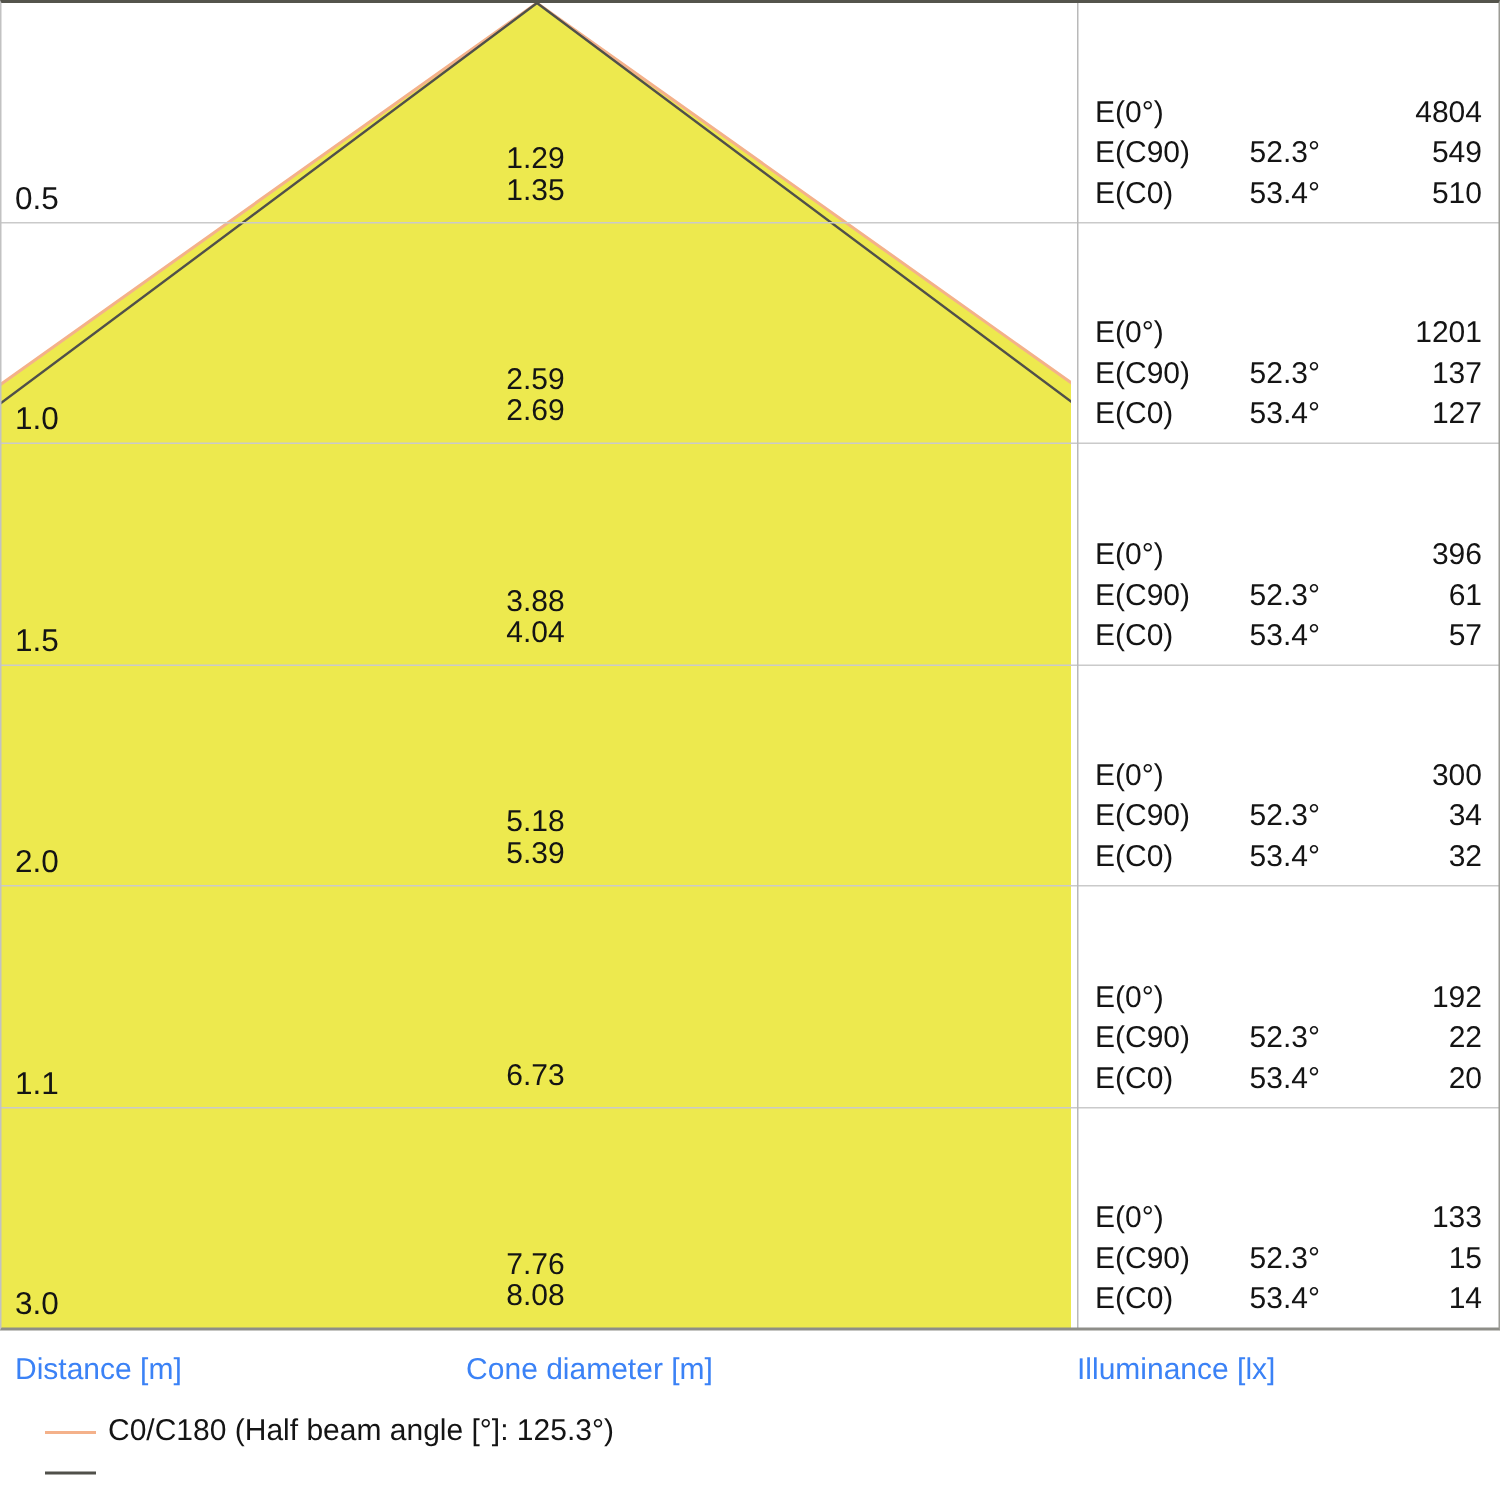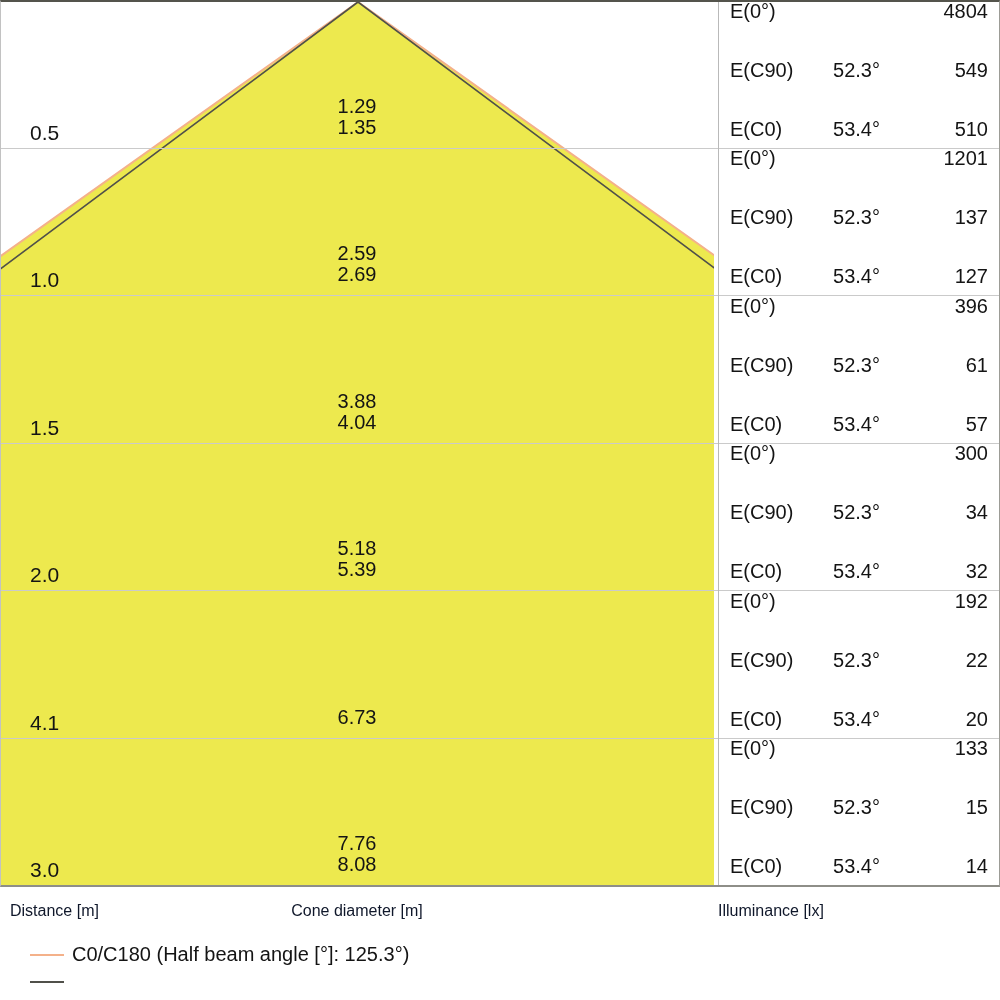--- a/index.html
+++ b/index.html
@@ -9,31 +9,31 @@
     font-family:"Liberation Sans", sans-serif;
     color:#141414;
   }
   .cone-svg { position:absolute; left:0; top:0; }
   .gl { position:absolute; left:0; width:1000px; height:1px; background:#cacaca; }
   .divider { position:absolute; left:718px; top:0; width:1px; height:886px; background:#b9b9b9; }
   .frame { position:absolute; left:0; top:0; width:1000px; height:887px; box-sizing:border-box;
            border-top:2px solid #54544c; border-bottom:2px solid #8e8e88;
            border-left:1px solid #c2c2c2; border-right:1px solid #9c9c96; pointer-events:none; }
   .row { position:absolute; left:0; width:1000px; height:147px; }
-  .dist { position:absolute; left:10px; bottom:3px; font-size:21px;margin-left:20px; }
+  .dist { position:absolute; left:10px; bottom:3px; font-size:21px; }
   .cones { position:absolute; left:0; width:714px; bottom:10px; text-align:center;
            font-size:20px; line-height:21px; }
   .etable { position:absolute; left:730px; width:258px; bottom:3px; font-size:20px; }
-  .eline { position:relative; height:27px;margin-top:32px; }
+  .eline { position:relative; height:27px; }
   .el { position:absolute; left:0; }
   .ea { position:absolute; right:108px; }
   .ev { position:absolute; right:0; }
-  .axis-label { position:absolute; top:902px; font-size:16px; color:#0f172a; }
+  .axis-label { position:absolute; top:902px; font-size:20px; color:#3b82f6; }
   .axis-dist { left:10px; }
-  .axis-cone { left:0; width:714px; text-align:center; }
+  .axis-cone { left:0; width:714px; text-align:center;padding-left:36px; }
   .axis-illum { left:718px; width:270px; text-align:left; }
   .legend-row { position:absolute; left:0; width:1000px; height:24px; font-size:20px; }
   .lg1 { top:943px; } .lg2 { top:970px; }
   .legend-line { position:absolute; left:30px; top:11px; width:34px; height:2px; }
   .legend-line.c0 { background:#f4b18a; }
   .legend-line.c90 { background:#50504a; }
   .legend-text { position:absolute; left:72px; top:0; }
 </style>
 </head>
 <body>
@@ -142,21 +142,21 @@
       </div>
       <div class="eline">
         <span class="el">E(C0)</span>
         <span class="ea">53.4°</span>
         <span class="ev">32</span>
       </div>
     </div>
   </div>
 
   <div class="row" style="top:591px">
-    <div class="dist">4.1</div>
+    <div class="dist">1.1</div>
     <div class="cones">
       <div>6.73</div>
     </div>
     <div class="etable">
       <div class="eline">
         <span class="el">E(0°)</span>
         <span class="ev">192</span>
       </div>
       <div class="eline">
         <span class="el">E(C90)</span>

